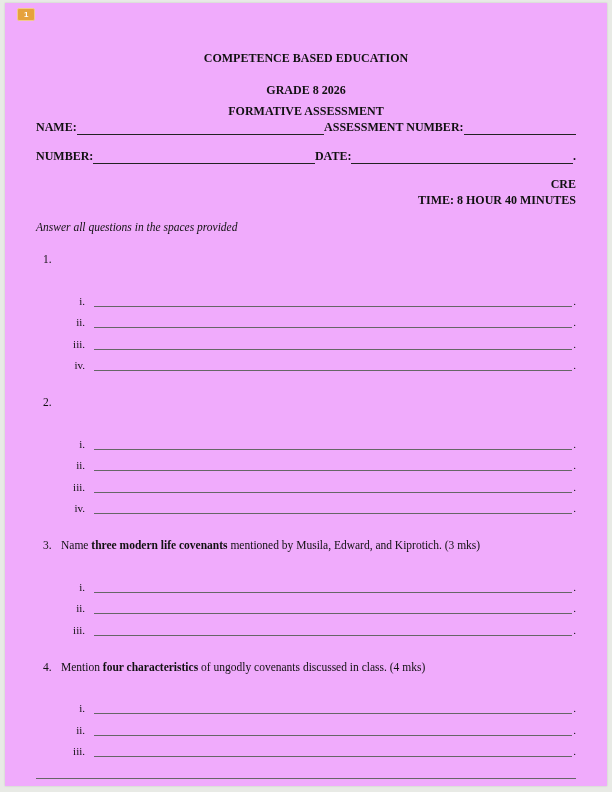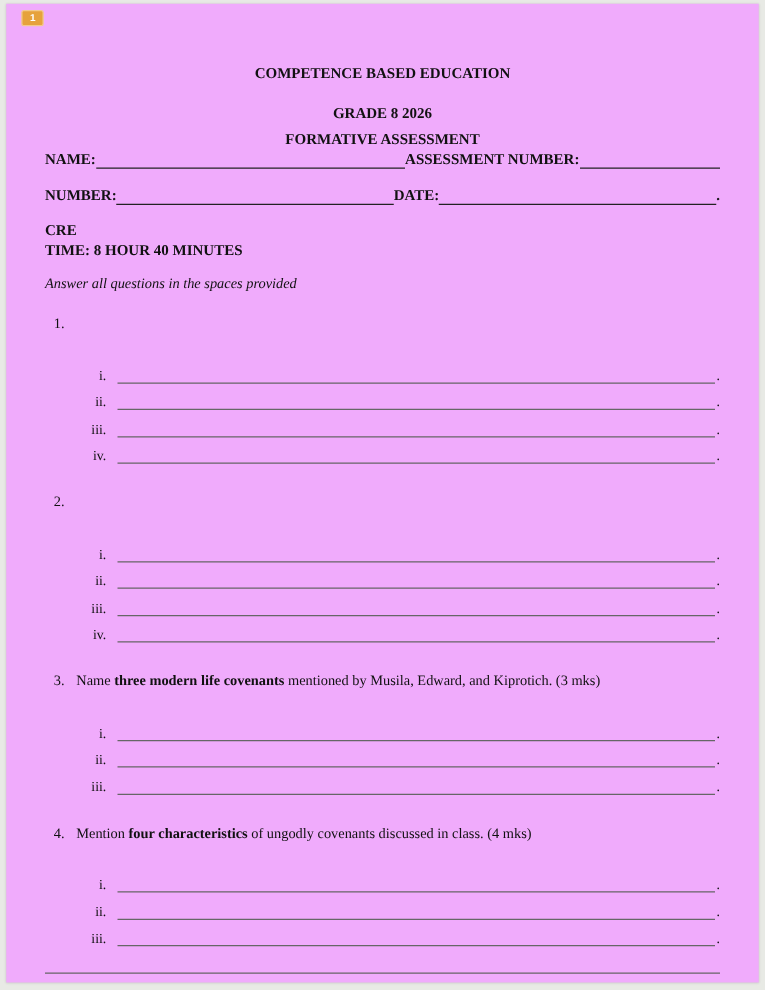--- a/index.html
+++ b/index.html
@@ -52,21 +52,21 @@
   .rule {
     border-bottom: 1px solid #222;
     height: 14px;
     display: inline-block;
   }
   .rule.grow { flex: 1 1 auto; }
   .rule.name-rule { flex: 2.2 1 auto; }
   .rule.assess-rule { flex: 1 1 auto; }
   .period { font-weight: bold; }
 
-  .subject-block { text-align: left; font-weight: bold; font-size: 12px; margin-top: 7px; line-height: 1.3; }
+  .subject-block { text-align: right; font-weight: bold; font-size: 12px; margin-top: 7px; line-height: 1.3; }
   .instructions { font-style: italic; font-size: 11.5px; margin-top: 13px; }
 
   .questions { margin-top: 20px; }
   .question { margin-bottom: 25px; }
   .q-head { display: flex; font-size: 11.5px; margin-bottom: 20px; }
   .q-num { width: 18px; flex: 0 0 18px; margin-left: 7px; }
   .q-text b { font-weight: bold; }
 
   .answer-line {
     display: flex;

